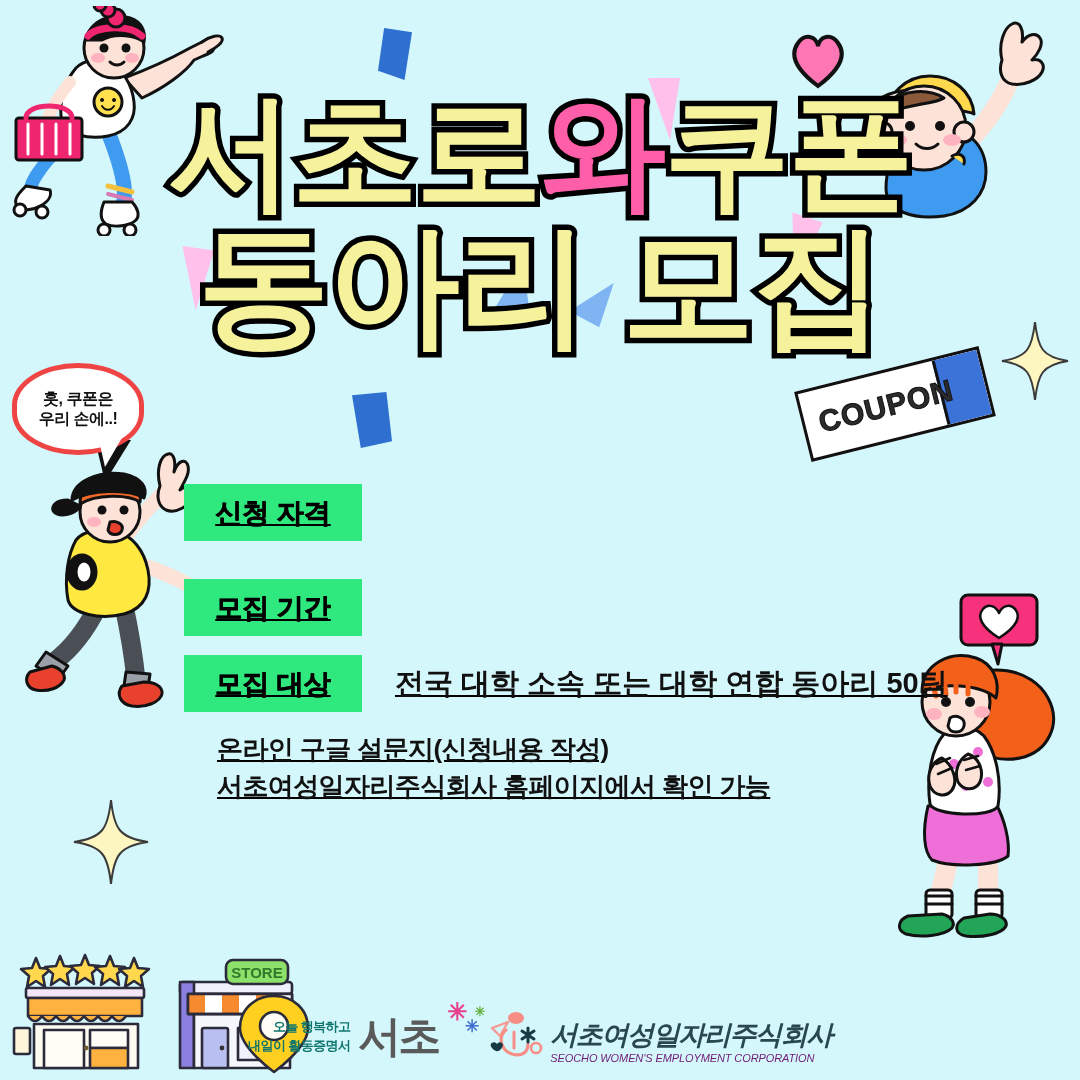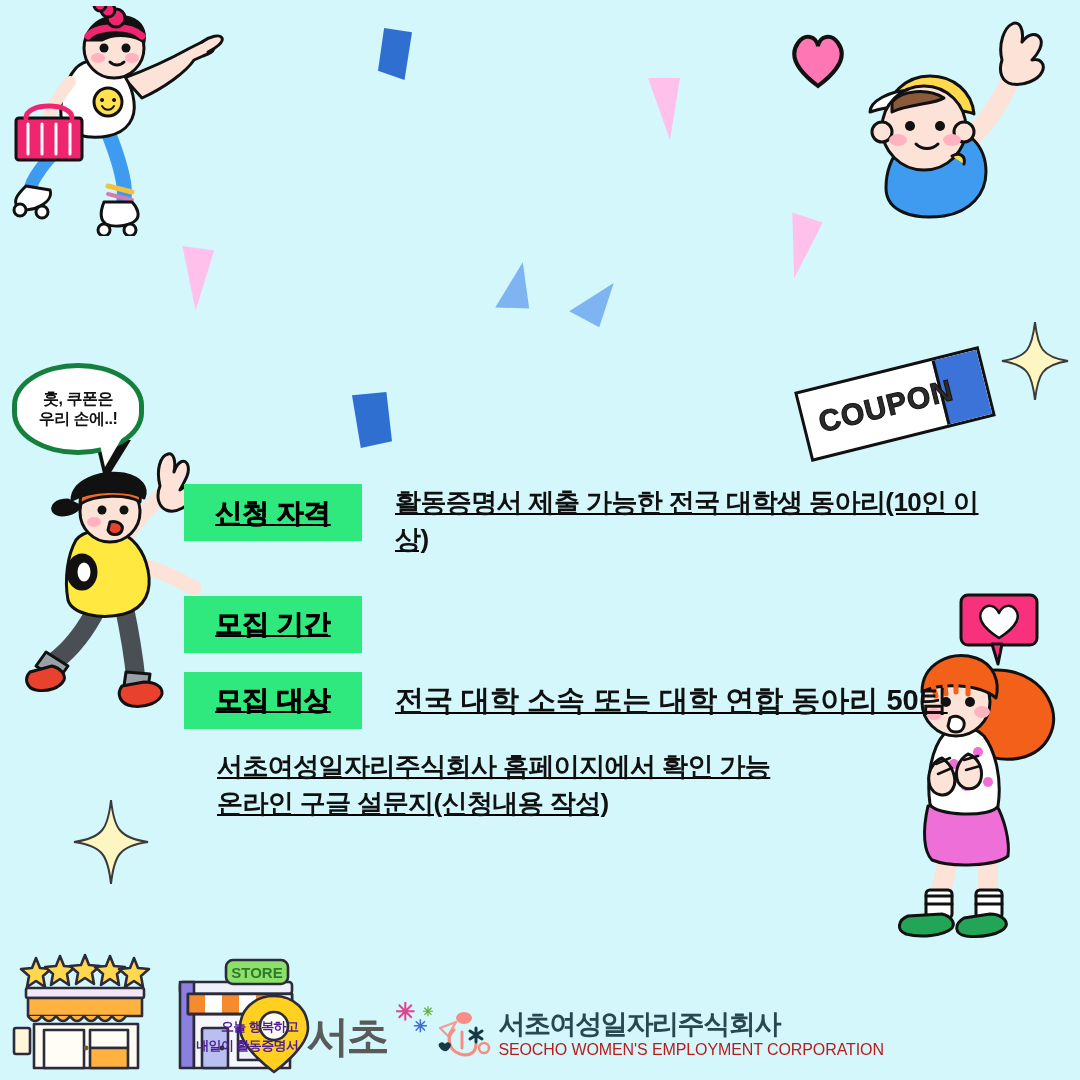--- a/index.html
+++ b/index.html
@@ -65,21 +65,21 @@
     text-shadow:0 5px 0 rgba(0,0,0,0.28);
   }
   #title-line1 { font-size:126px; }
   #title-line2 { font-size:132px; margin-top:10px; }
   .tx-pink { color:#ff5fa8; }
 
   
   #speech-bubble {
     position:absolute; left:12px; top:363px;
     width:132px; height:92px;
-    background:#fff; border:5px solid #15803d;
+    background:#fff; border:5px solid #ef4444;
     border-radius:50% / 46%;
     z-index:14;
     display:flex; align-items:center; justify-content:center;
   }
   #speech-bubble .sb-text {
     font-size:16px; font-weight:bold; color:#111;
     text-align:center; line-height:1.25; letter-spacing:-0.5px;
   }
   #speech-tail {
     position:absolute; left:95px; top:440px;
@@ -158,35 +158,35 @@
   .vline { display:block; }
 
   
   #footer {
     position:absolute; left:0; bottom:14px; width:1080px;
     display:flex; align-items:center; justify-content:center;
     gap:46px; z-index:11;
   }
   #seocho-logo { display:flex; align-items:center; gap:8px; }
   #seocho-slogan {
-    font-size:13px; font-weight:bold; color:#4c1d95;
+    font-size:13px; font-weight:bold; color:#0f766e;
     text-align:right; line-height:1.45; letter-spacing:-0.6px;
   }
   #seocho-word {
     font-size:43px; font-weight:bold; color:#5a5a5a;
     letter-spacing:-3px; position:relative;
   }
   .ast { position:absolute; font-weight:bold; }
-  #swec-logo { display:flex; align-items:flex-start; gap:4px; }
+  #swec-logo { display:flex; align-items:flex-end; gap:4px;font-style:italic; }
   #swec-text-ko {
     font-size:27px; font-weight:bold; color:#28474f;
     letter-spacing:-1.4px; line-height:1.05;
   }
   #swec-text-en {
-    font-size:16px; color:#b91c1c; letter-spacing:-0.1px;
+    font-size:11px; color:#701a75; letter-spacing:-0.1px;
     margin-top:3px;
   }
 
   
   .char { position:absolute; z-index:10; }
   #char-skater  { left:4px;   top:6px;    width:240px; height:230px; }
   #char-capboy  { left:852px; top:16px;   width:230px; height:240px; }
   #char-waver   { left:24px;  top:448px;  width:200px; height:262px; }
   #char-girl    { left:892px; top:640px;  width:190px; height:305px; }
   #heart-bubble { left:958px; top:592px;  width:82px;  height:80px; z-index:11; }
@@ -404,62 +404,63 @@
       <rect x="68" y="8" width="62" height="24" rx="7" fill="#8de06a"></rect>
       <rect x="44" y="76" width="26" height="40" rx="2" fill="#b9bff0"></rect>
       <circle cx="64" cy="96" r="2.4" fill="#333" stroke="none"></circle>
       <rect x="80" y="76" width="48" height="32" fill="#eef0fb"></rect>
       <path d="M116 44 C96 44 82 58 82 76 C82 96 116 120 116 120 C116 120 150 96 150 76 C150 58 136 44 116 44 Z" fill="#ffd01f"></path>
       <circle cx="116" cy="74" r="14" fill="#fffdf5"></circle>
     </g>
     <text x="99" y="26" text-anchor="middle" font-family="Liberation Sans, sans-serif" font-size="15" font-weight="bold" fill="#2f7a2a">STORE</text>
   </svg>
 
+  <div id="title-block">
+    <div class="title-line" id="title-line1"><span>서초로</span><span class="tx-pink">와</span><span>쿠폰</span></div>
+    <div class="title-line" id="title-line2">동아리 모집</div>
+  </div>
 
   <div id="speech-tail"></div>
   <div id="speech-bubble">
     <div class="sb-text">
       <span>훗, 쿠폰은</span><br>
       <span>우리 손에..!</span>
     </div>
   </div>
   <div id="speech-tail-in"></div>
 
   <div id="coupon">
     <div id="coupon-stub"></div>
     <div id="coupon-label">COUPON</div>
   </div>
 
   <div id="info-table">
 
     <div class="info-row">
       <div class="info-label">신청 자격</div>
-      <div class="info-value">
-        <span class="vline">활동증명서 제출 가능한 전국 대학생 동아리(10인 이상)</span>
-      </div>
     </div>
 
     <div class="info-row">
     </div>
 
     <div class="info-row">
       <div class="info-label">모집 기간</div>
     </div>
 
     <div class="info-row">
       <div class="info-label">모집 대상</div>
       <div class="info-value big">
         <span class="vline">전국 대학 소속 또는 대학 연합 동아리 50팀</span>
       </div>
     </div>
 
     <div class="info-row">
       <div class="info-value">
+        <span class="vline">온라인 구글 설문지(신청내용 작성)</span>
         <span class="vline">서초여성일자리주식회사 홈페이지에서 확인 가능</span>
-        <span class="vline">온라인 구글 설문지(신청내용 작성)</span>
       </div>
     </div>
 
 
   </div>
 
   <div id="footer">
 
     <div id="seocho-logo">
       <div id="seocho-slogan">

